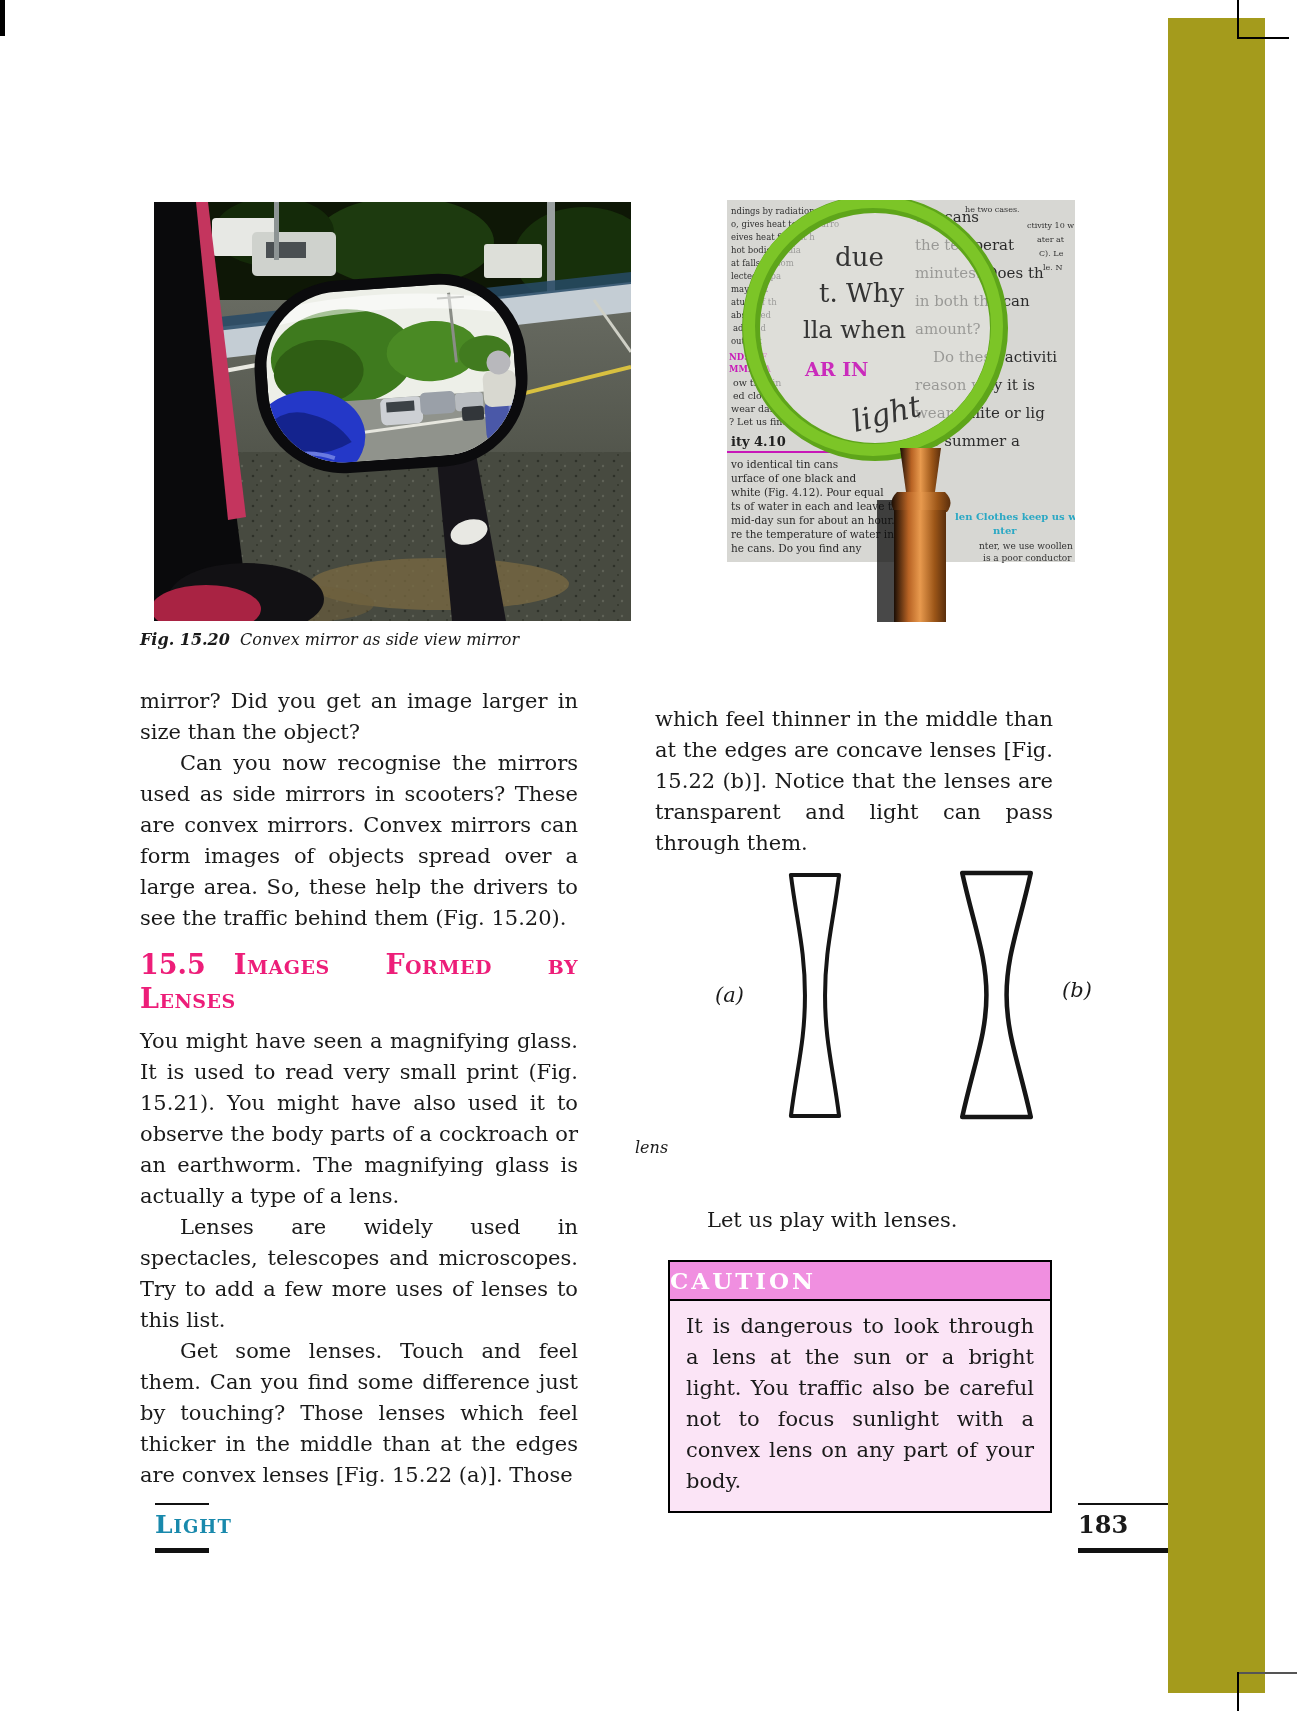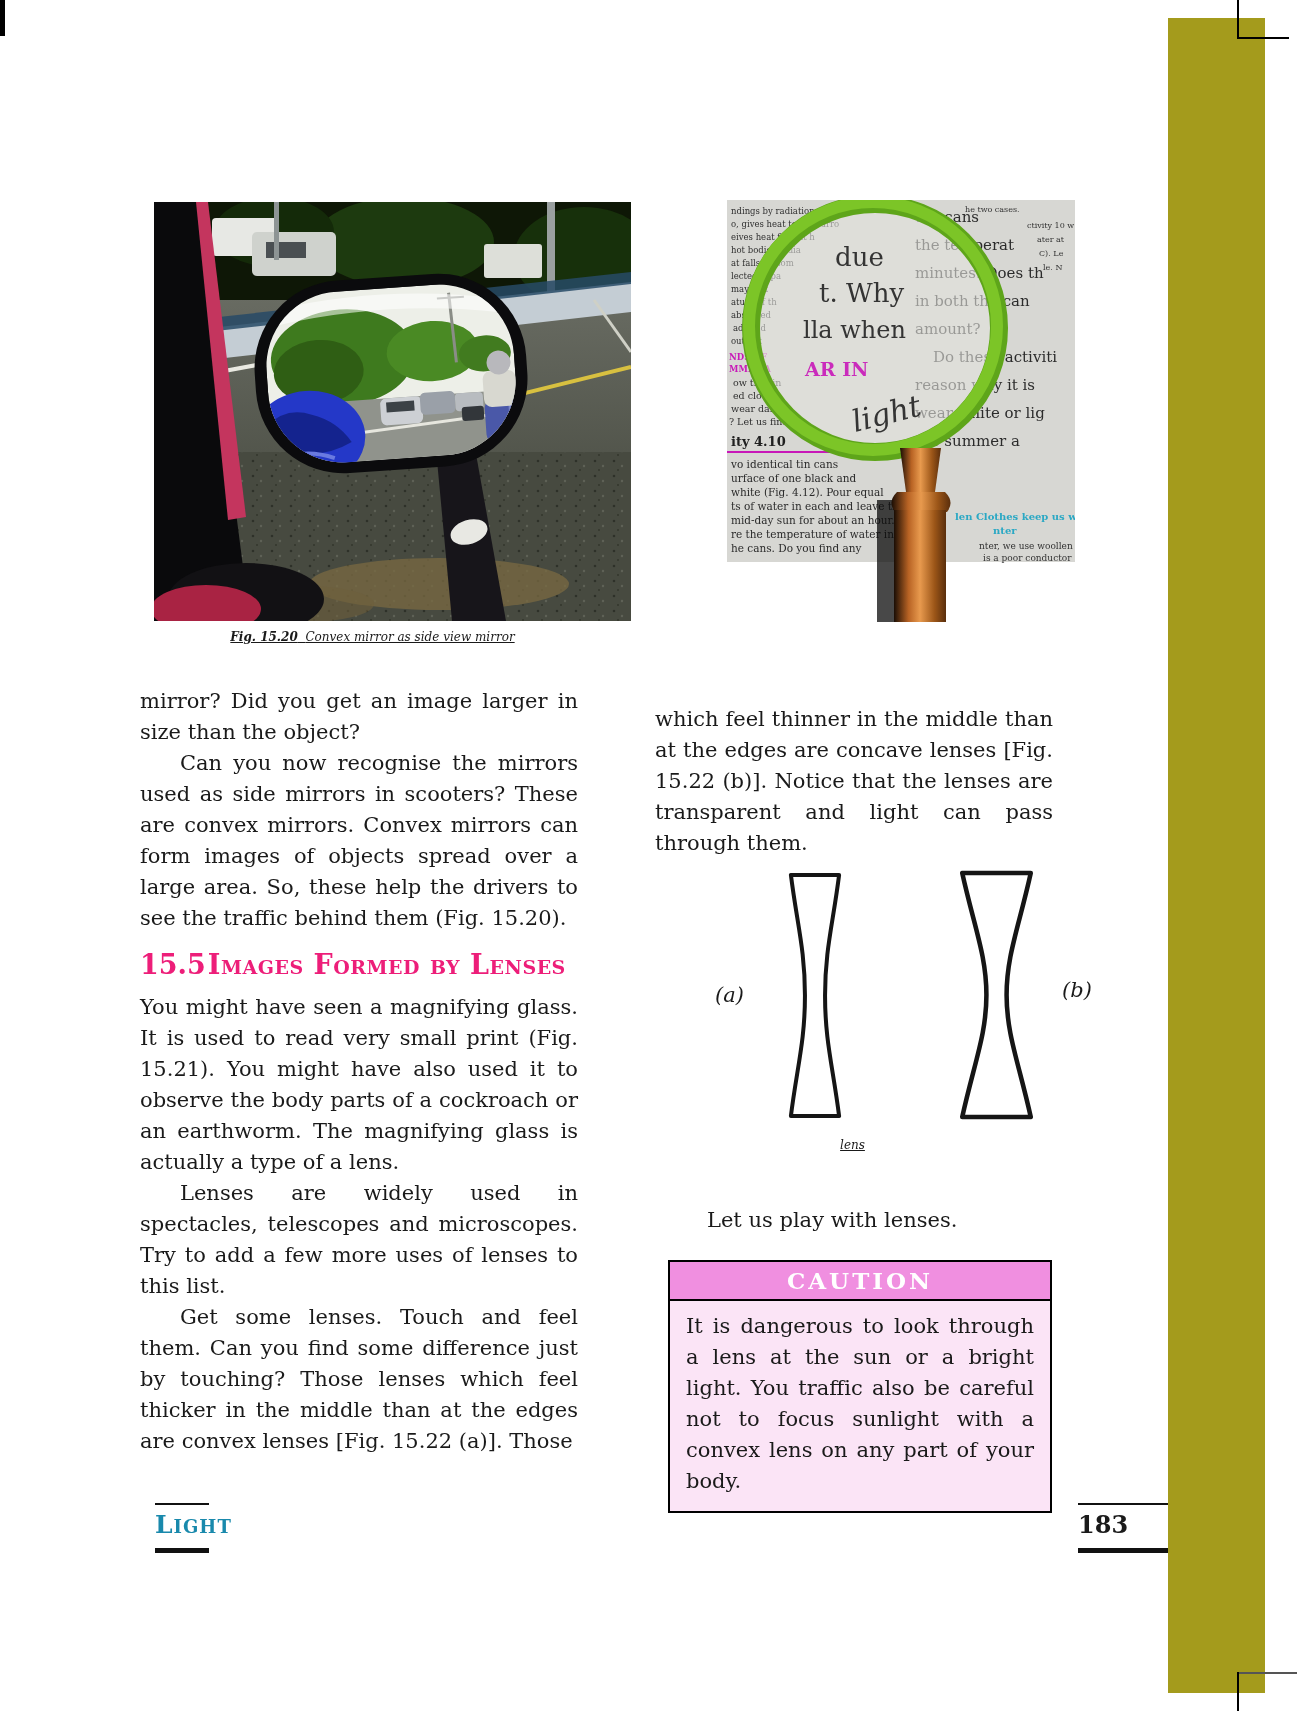--- a/index.html
+++ b/index.html
@@ -2,29 +2,29 @@
 <html><head>
 <meta charset="utf-8">
 <style>
   html,body{margin:0;padding:0;background:#ffffff;}
   #page{position:relative;width:1313px;height:1711px;background:#ffffff;overflow:hidden;
         font-family:"DejaVu Serif","Liberation Serif",serif;color:#1a1a1a;}
   .abs{position:absolute;}
   .bodytext{font-size:21px;line-height:31px;text-align:justify;}
   .bodytext p{margin:0;}
   .indent{text-indent:40px;}
-  .figcapwrap{text-align:center;font-size:12px;text-decoration:underline;}
+  .figcapwrap{font-size:16px;}
   .figlabel{font-weight:bold;font-style:italic;}
   .figcap{font-style:italic;}
   .heading{color:#ED1E79;font-weight:bold;margin:14px 0 10px 0;font-size:27px;line-height:34px;}
-  .heading .hnum{margin-right:2px;}
+  .heading .hnum{margin-right:28px;}
   .smallcaps{font-variant:small-caps;letter-spacing:.5px;}
   .lenslabel{font-style:italic;font-size:21px;}
   .caution{border:2px solid #000;background:#FBE4F6;}
-  .caution-head{background:#F08FE0;border-bottom:2px solid #000;text-align:center;
+  .caution-head{background:#F08FE0;border-bottom:2px solid #000;
                 color:#fff;font-weight:bold;font-size:23px;letter-spacing:3px;padding:5px 0;}
   .caution-body{padding:10px 16px 14px 16px;font-size:21px;line-height:31px;text-align:justify;}
   .footer-light{color:#1989AC;font-weight:bold;font-size:25px;font-variant:small-caps;letter-spacing:1px;}
   .pagenum{font-weight:bold;font-size:24px;text-align:left;}
   .rule-thin{background:#111;height:2px;}
   .rule-thick{background:#111;height:5px;}
   .olive{background:#A49B1C;}
   svg text{font-family:"DejaVu Serif","Liberation Serif",serif;}
 </style>
 </head>

